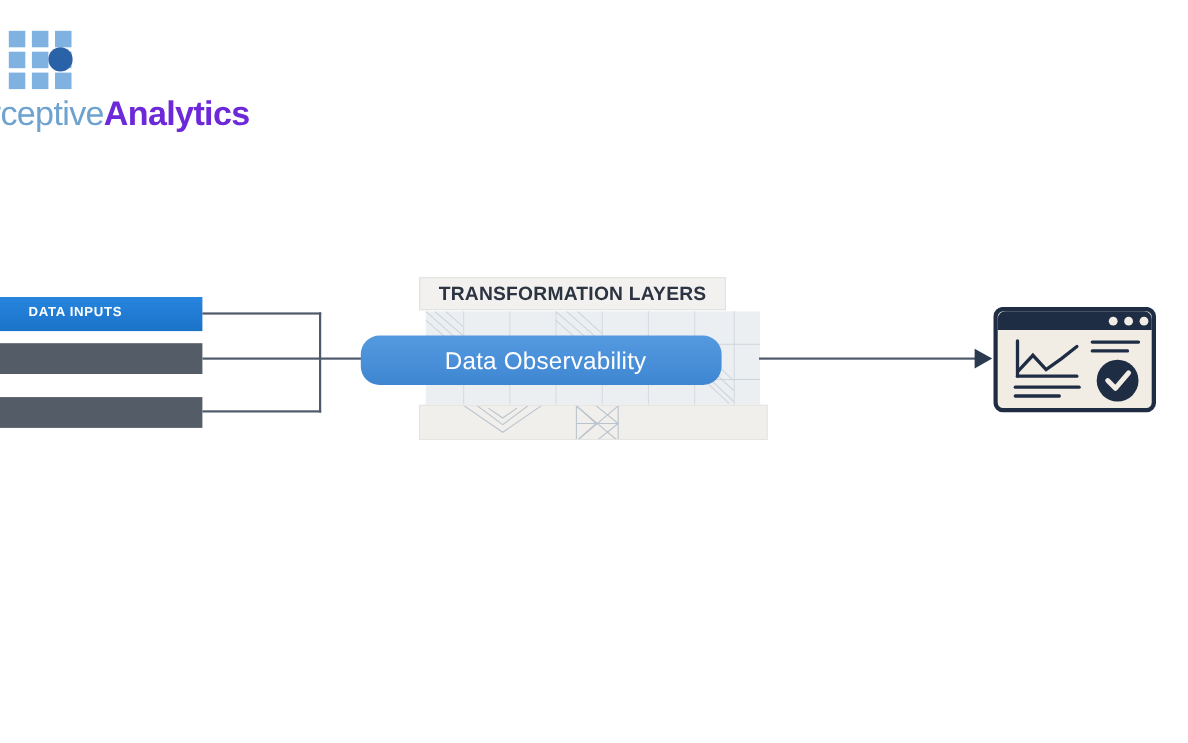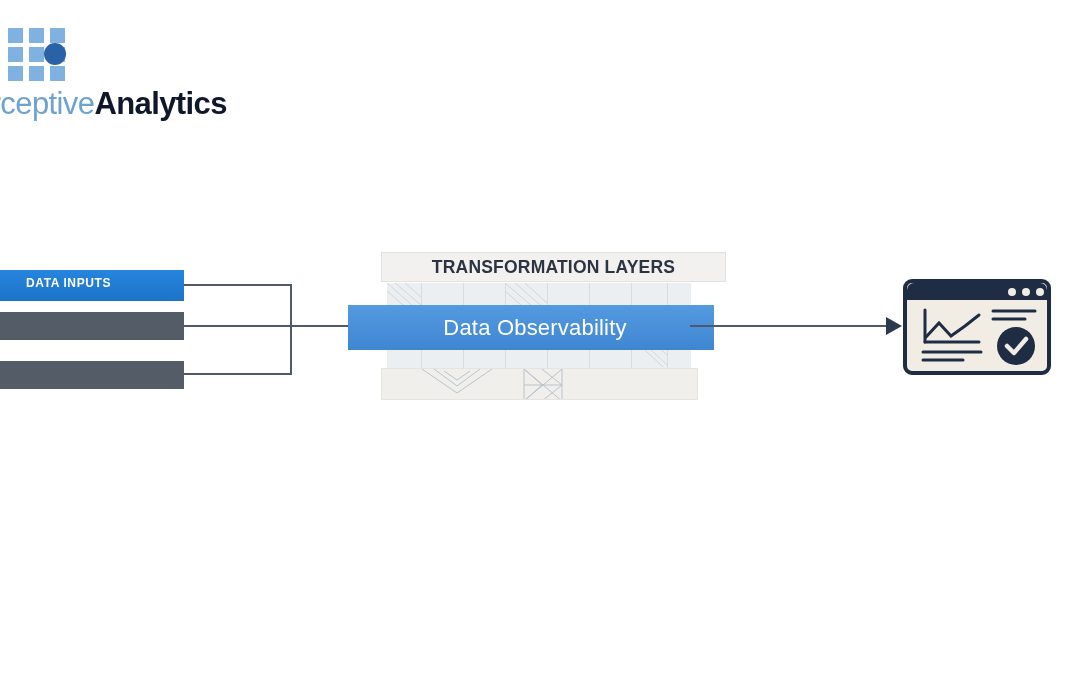--- a/index.html
+++ b/index.html
@@ -54,21 +54,21 @@
     top: 66px;
     white-space: nowrap;
     font-size: 31px;
     letter-spacing: -0.6px;
   }
   #logo-text .lt-light {
     color: #6ea2cf;
     font-weight: 400;
   }
   #logo-text .lt-bold {
-    color: #0f172a;
+    color: #6d28d9;
     font-weight: 700;
   }
 
   
   .inbar {
     position: absolute;
     left: -10px;
   }
   #bar-data-inputs {
     top: 270px;
@@ -125,21 +125,21 @@
     position: absolute;
     left: 381px;
     top: 252px;
     width: 317px;
     height: 148px;
   }
   #tl-header {
     position: absolute;
     left: 0px;
     top: 0px;
-    width: 345px;
+    width: 279px;
     height: 30px;
     background: #f2f1ef;
     border: 1px solid #e2e1de;
     box-sizing: border-box;
   }
   #tl-header .tl-title {
     position: absolute;
     width: 100%;
     text-align: center;
     top: 4px;
@@ -179,26 +179,27 @@
     height: 32px;
     background: #f0efec;
     border: 1px solid #e5e4e1;
     box-sizing: border-box;
     overflow: hidden;
   }
 
   
   #obs-band {
     position: absolute;
-    left: 348px;
+    left: 328px;
     top: 305px;
-    width: 366px;
+    width: 328px;
     height: 45px;
     background: #4a90d9;
     background: linear-gradient(180deg,#549ae0 0%,#3f86d2 100%);
+    border-radius: 17px;
   }
   #obs-band .obs-label {
     position: absolute;
     width: 100%;
     text-align: center;
     top: 10px;
     left: 4px;
     color: #ffffff;
     font-size: 22px;
     font-weight: 400;

